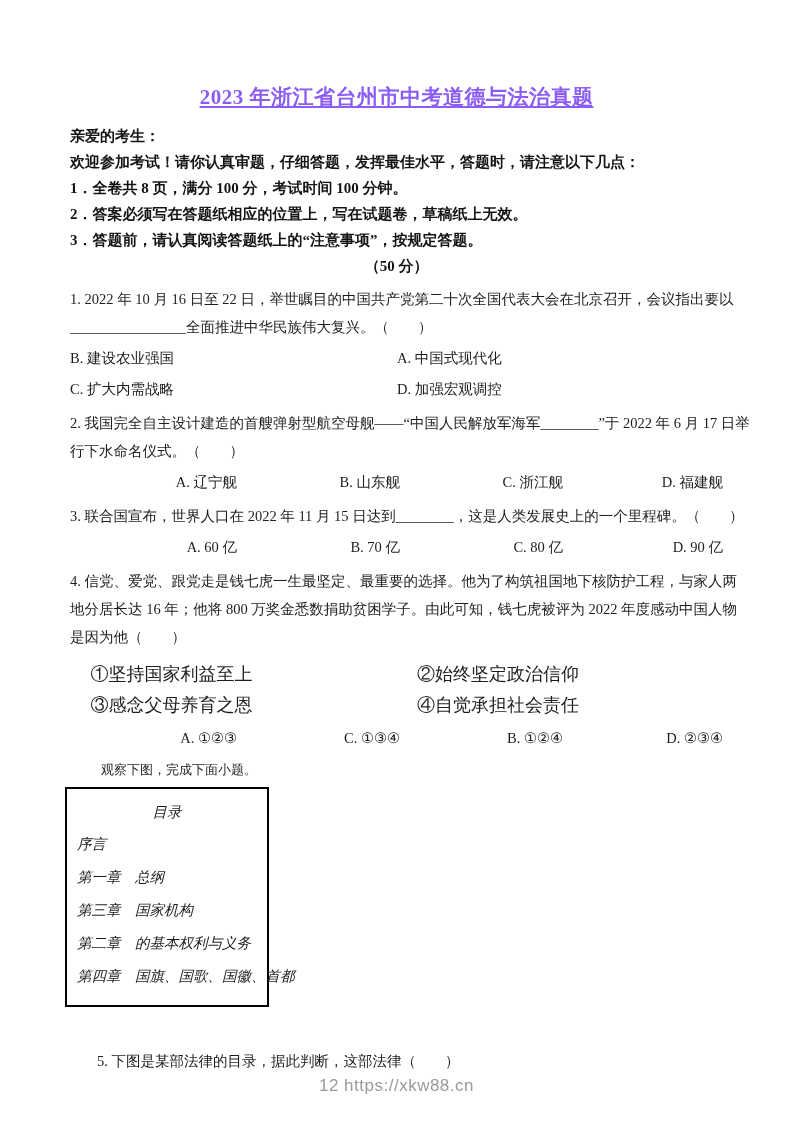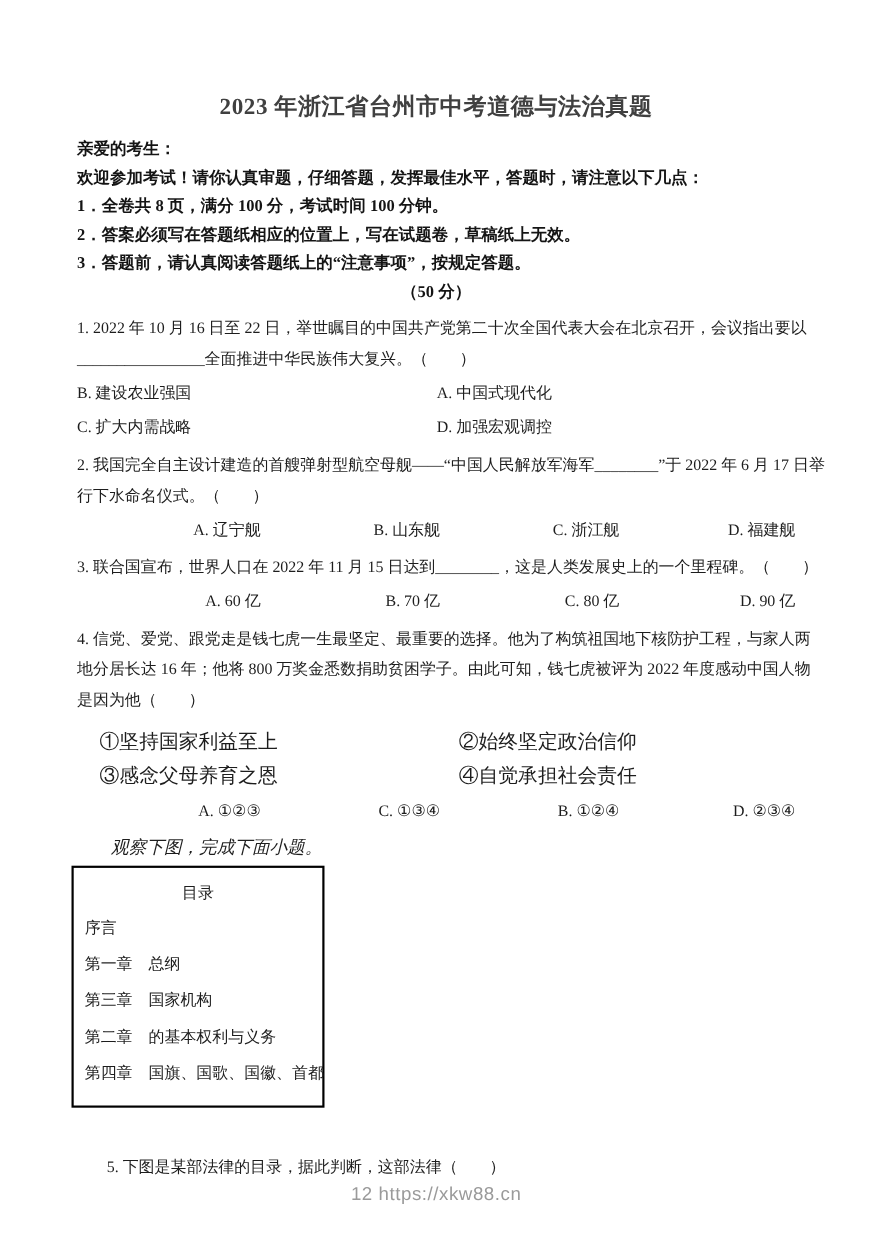--- a/index.html
+++ b/index.html
@@ -1,36 +1,36 @@
 <!DOCTYPE html>
 <html><head>
 <meta charset="utf-8">
 <style>
   html,body{margin:0;padding:0;background:#ffffff;}
   .page{
     position:relative;width:793px;height:1122px;background:#ffffff;overflow:hidden;
     box-sizing:border-box;padding:0 70px;
     font-family:"Liberation Serif","DejaVu Serif",serif;color:#1d1d1d;
   }
-  .title{margin-top:84px;text-align:center;font-size:21px;font-weight:bold;line-height:26px;color:#404040;letter-spacing:0.5px;}
+  .title{margin-top:84px;text-align:center;font-size:21px;font-weight:bold;line-height:26px;color:#8b5cf6;letter-spacing:0.5px;text-decoration:underline;}
   .intro{font-weight:bold;font-size:15px;line-height:26px;color:#141414;white-space:nowrap;}
   .greeting{margin-top:13px;}
   .score{font-weight:bold;font-size:15px;line-height:26px;text-align:center;color:#141414;}
   .qblock{margin-top:4px;}
   .qblock.first{margin-top:6px;}
   .qline{font-size:14.5px;line-height:28px;white-space:nowrap;}
   .opts{display:grid;line-height:31px;font-size:14.5px;margin-top:2px;}
   .opts2{grid-template-columns:327px auto;}
   .opts4{grid-template-columns:167px 163px 163px auto;text-align:right;}
   .subs{display:grid;grid-template-columns:203px auto;line-height:31px;font-size:18px;margin-top:8px;text-align:center;}
-  .observe{margin-top:2px;line-height:28px;font-size:16px;text-indent:31px;font-style:italic;font-family:"DejaVu Serif","Liberation Serif",serif;}
+  .observe{margin-top:2px;line-height:28px;font-size:13px;text-indent:31px;font-family:"DejaVu Serif","Liberation Serif",serif;}
   .law-box{
-    margin-top:3px;margin-left:-5px;width:230px;box-sizing:border-box;
+    margin-top:3px;margin-left:-5px;width:204px;box-sizing:border-box;
     border:2px solid #000;padding:7px 10px 12px 10px;
-    font-family:"DejaVu Serif","Liberation Serif",serif;
+    font-style:italic;font-family:"DejaVu Serif","Liberation Serif",serif;
   }
   .box-title{text-align:center;font-size:14.5px;line-height:32px;}
   .box-row{font-size:14.5px;line-height:33px;white-space:nowrap;}
   .q5line{margin-top:40px;margin-left:27px;}
   .footer{
     position:absolute;left:0;right:0;bottom:26px;text-align:center;
     font-family:"Liberation Sans","DejaVu Sans",sans-serif;
     color:#9a9a9a;font-size:17px;letter-spacing:0.5px;
   }
 </style>

